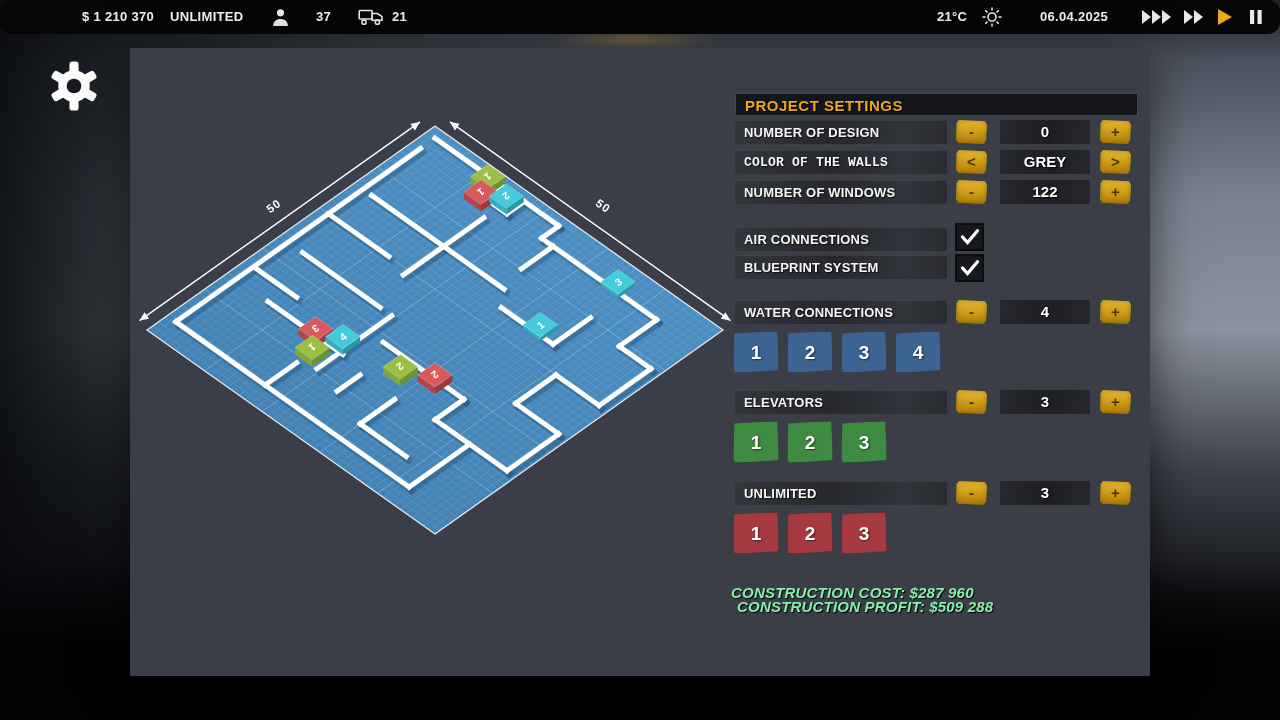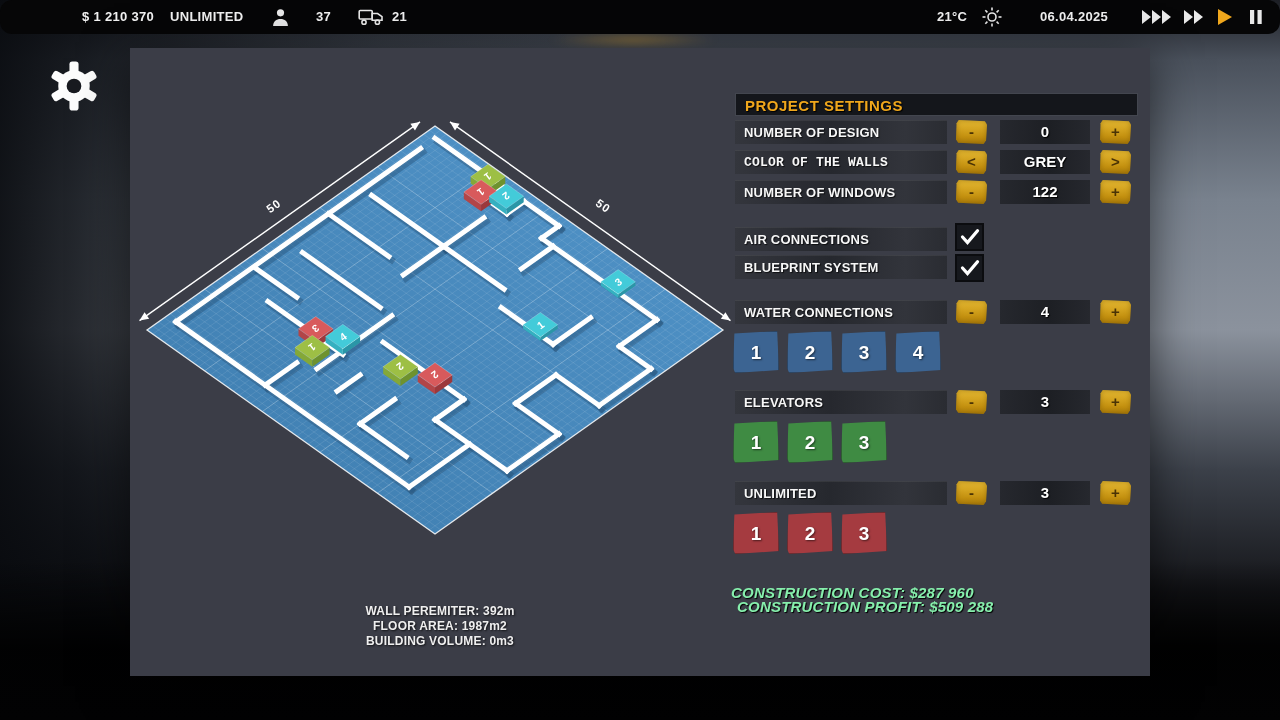--- a/index.html
+++ b/index.html
@@ -394,25 +394,20 @@
       </g>
       <g>
         <line x1="311.976" y1="33.92" x2="592.488" y2="232.616" stroke="#fff" stroke-width="1.4"></line>
         <polygon points="592.488,232.616 582.8317103069637,230.6779418573836 587.4558490332065,224.14974600857033" fill="#fff"></polygon>
         <polygon points="311.976,33.92 317.00815096679355,42.386253991429676 321.6322896930362,35.858058142616436" fill="#fff"></polygon>
       </g>
       <text transform="translate(138.024,121.232) rotate(-35.3)" fill="#fff" font-size="11.5" font-weight="bold" letter-spacing="1" text-anchor="middle" font-family="Liberation Sans, sans-serif">50</text>
       <text transform="translate(462.88800000000003,121.23200000000001) rotate(35.3)" fill="#fff" font-size="11.5" font-weight="bold" letter-spacing="1" text-anchor="middle" font-family="Liberation Sans, sans-serif">50</text>
     </svg>
 
-  <div class="stats">
-    <div>WALL PEREMITER: 392m</div>
-    <div>FLOOR AREA: 1987m2</div>
-    <div>BUILDING VOLUME: 0m3</div>
-  </div>
 
   <div class="abs hdr">PROJECT SETTINGS</div>
   <div id="panel">
       <div class="abs lbar" style="left: 605px; top: 72px;">NUMBER OF DESIGN</div>
       <div class="abs gbtn" style="left: 826px; top: 72px;">-</div>
       <div class="abs vbar" style="left: 870px; top: 72px;">0</div>
       <div class="abs gbtn" style="left: 970px; top: 72px;">+</div>
       <div class="abs lbar" style="left: 605px; top: 102px; font-family: Liberation Mono, monospace;">COLOR OF THE WALLS</div>
       <div class="abs gbtn" style="left: 826px; top: 102px;">&lt;</div>
       <div class="abs vbar" style="left: 870px; top: 102px;">GREY</div>

